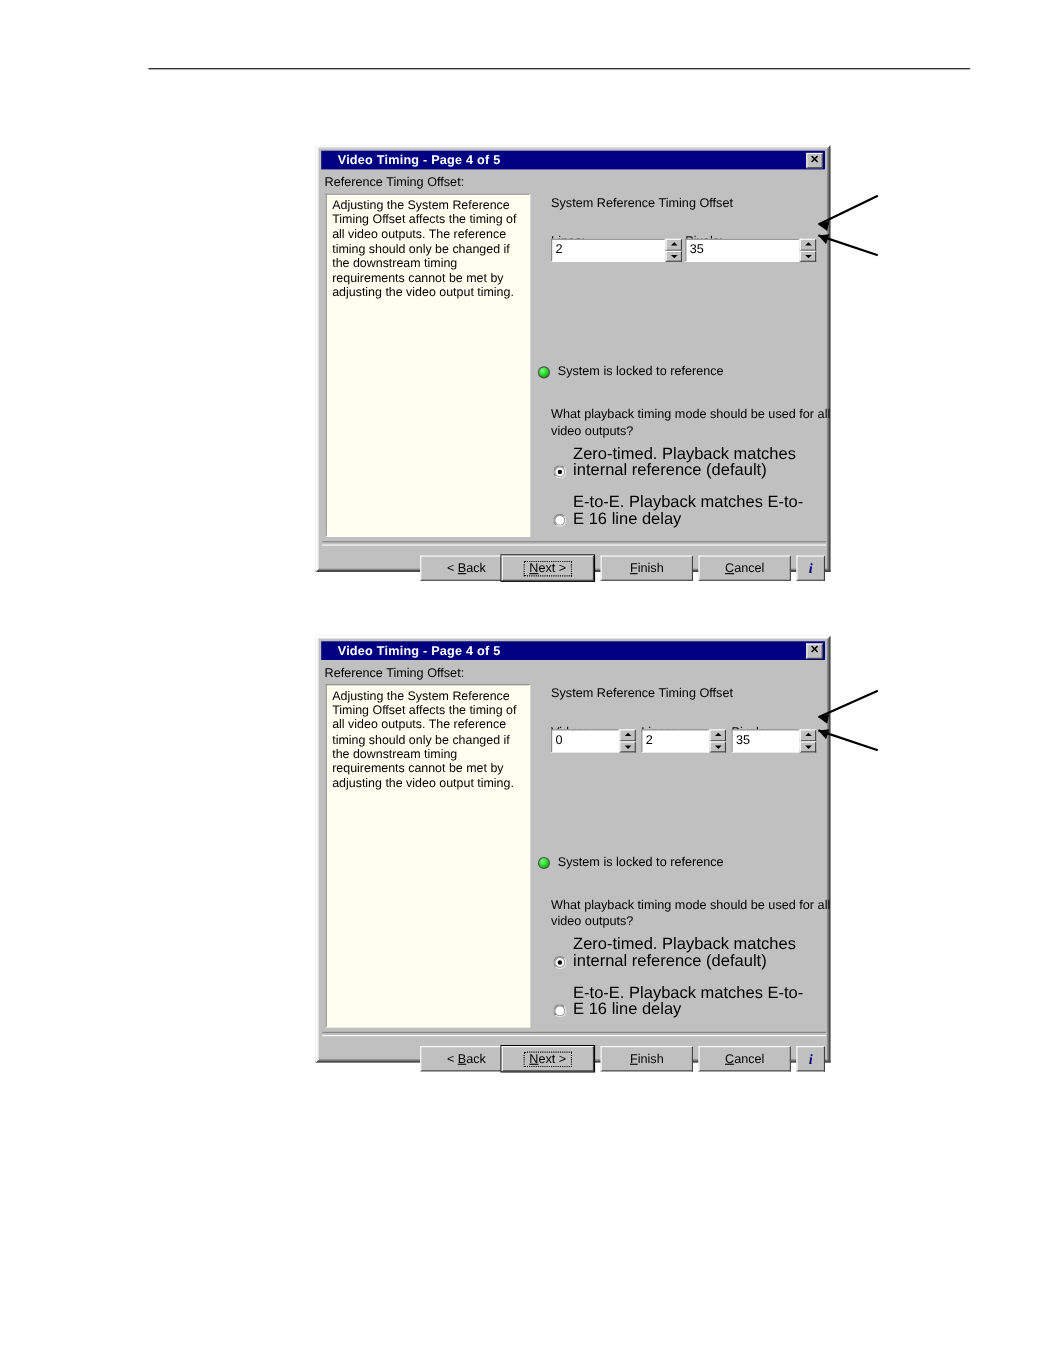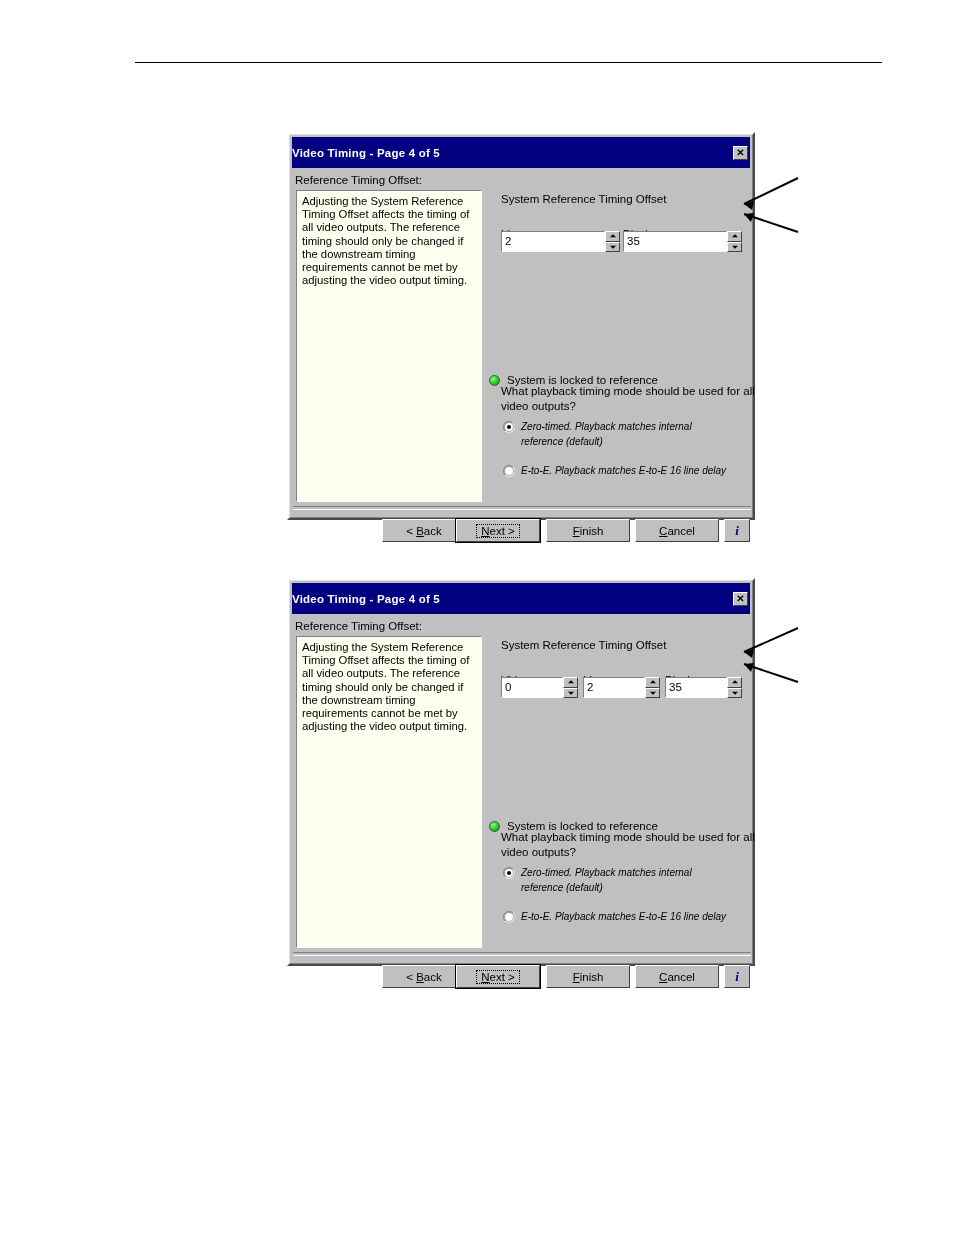--- a/index.html
+++ b/index.html
@@ -36,25 +36,25 @@
   .dialog-inner {
     border-top: 1px solid #dfdfdf;
     border-left: 1px solid #dfdfdf;
     border-right: 1px solid #808080;
     border-bottom: 1px solid #808080;
     height: 100%;
     box-sizing: border-box;
     padding: 2px;
   }
   .titlebar {
-    height: 31px;
+    height: 17px;
     background: #000080;
     display: flex;
     align-items: center;
-    padding: 0 2px 0 0;
+    padding: 0 2px 0 15px;
     justify-content: space-between;
   }
   .titlebar-text {
     color: #ffffff;
     font-size: 11.5px;
     font-weight: bold;
     letter-spacing: 0.2px;
     white-space: nowrap;
   }
   .close-btn {
@@ -157,21 +157,20 @@
     transform: translate(-50%, -40%);
     border-top: 3px solid #000;
   }
 
   .status-row {
     position: absolute;
     display: flex;
     align-items: center;
     font-size: 11.5px;
     white-space: nowrap;
-    margin-top: 28px;
   }
   .led {
     width: 11px;
     height: 11px;
     border-radius: 50%;
     background: radial-gradient(circle at 35% 32%, #7dff7d 0%, #20d020 55%, #008000 100%);
     border: 1px solid #4a4a4a;
     margin-right: 7px;
     box-sizing: border-box;
   }
@@ -179,25 +178,24 @@
   .question {
     position: absolute;
     font-size: 11.5px;
     line-height: 14.5px;
     width: 260px;
   }
 
   .radio-row {
     position: absolute;
     display: flex;
-    align-items: flex-start;
-    font-size: 10px;
+    align-items: flex-end;
+    font-size: 15px;
     line-height: 14.5px;
     width: 230px;
-    font-style: italic;
   }
   .radio {
     width: 12px;
     height: 12px;
     border-radius: 50%;
     background: #ffffff;
     border-top: 1px solid #808080;
     border-left: 1px solid #808080;
     border-right: 1px solid #dfdfdf;
     border-bottom: 1px solid #dfdfdf;

